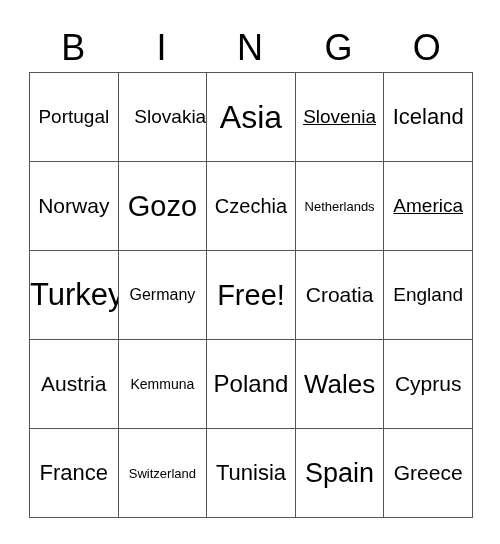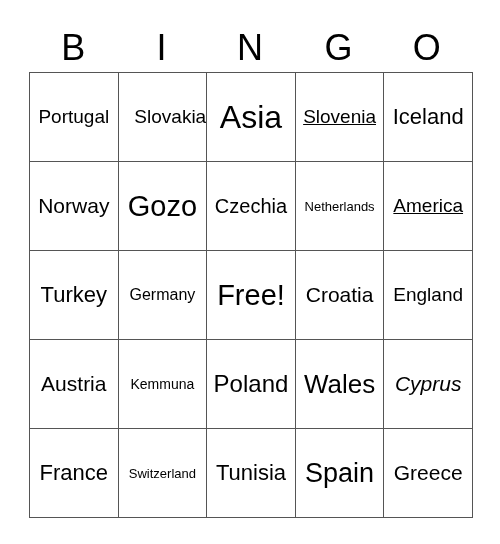--- a/index.html
+++ b/index.html
@@ -30,32 +30,32 @@
         <td style="font-size: 22px;">Iceland</td>
       </tr>
       <tr>
         <td style="font-size: 21px;">Norway</td>
         <td style="font-size: 29px;">Gozo</td>
         <td style="font-size: 20px;">Czechia</td>
         <td style="font-size: 13px;">Netherlands</td>
         <td style="font-size: 19px; text-decoration: underline;">America</td>
       </tr>
       <tr>
-        <td style="font-size: 22px;">Turkey</td>
+        <td style="font-size: 31px;">Turkey</td>
         <td style="font-size: 16px;">Germany</td>
         <td style="font-size: 29px;">Free!</td>
         <td style="font-size: 21px;">Croatia</td>
         <td style="font-size: 19px; margin-left: 22px;">England</td>
       </tr>
       <tr>
         <td style="font-size: 21px;">Austria</td>
         <td style="font-size: 14px;">Kemmuna</td>
         <td style="font-size: 24px;">Poland</td>
         <td style="font-size: 26px;">Wales</td>
-        <td style="font-size: 21px; font-style: italic;">Cyprus</td>
+        <td style="font-size: 21px;">Cyprus</td>
       </tr>
       <tr>
         <td style="font-size: 22px;">France</td>
         <td style="font-size: 13px;">Switzerland</td>
         <td style="font-size: 22px;">Tunisia</td>
         <td style="font-size: 27px;">Spain</td>
         <td style="font-size: 21px; margin-left: 9px;">Greece</td>
       </tr>
     </tbody>
 </table>

